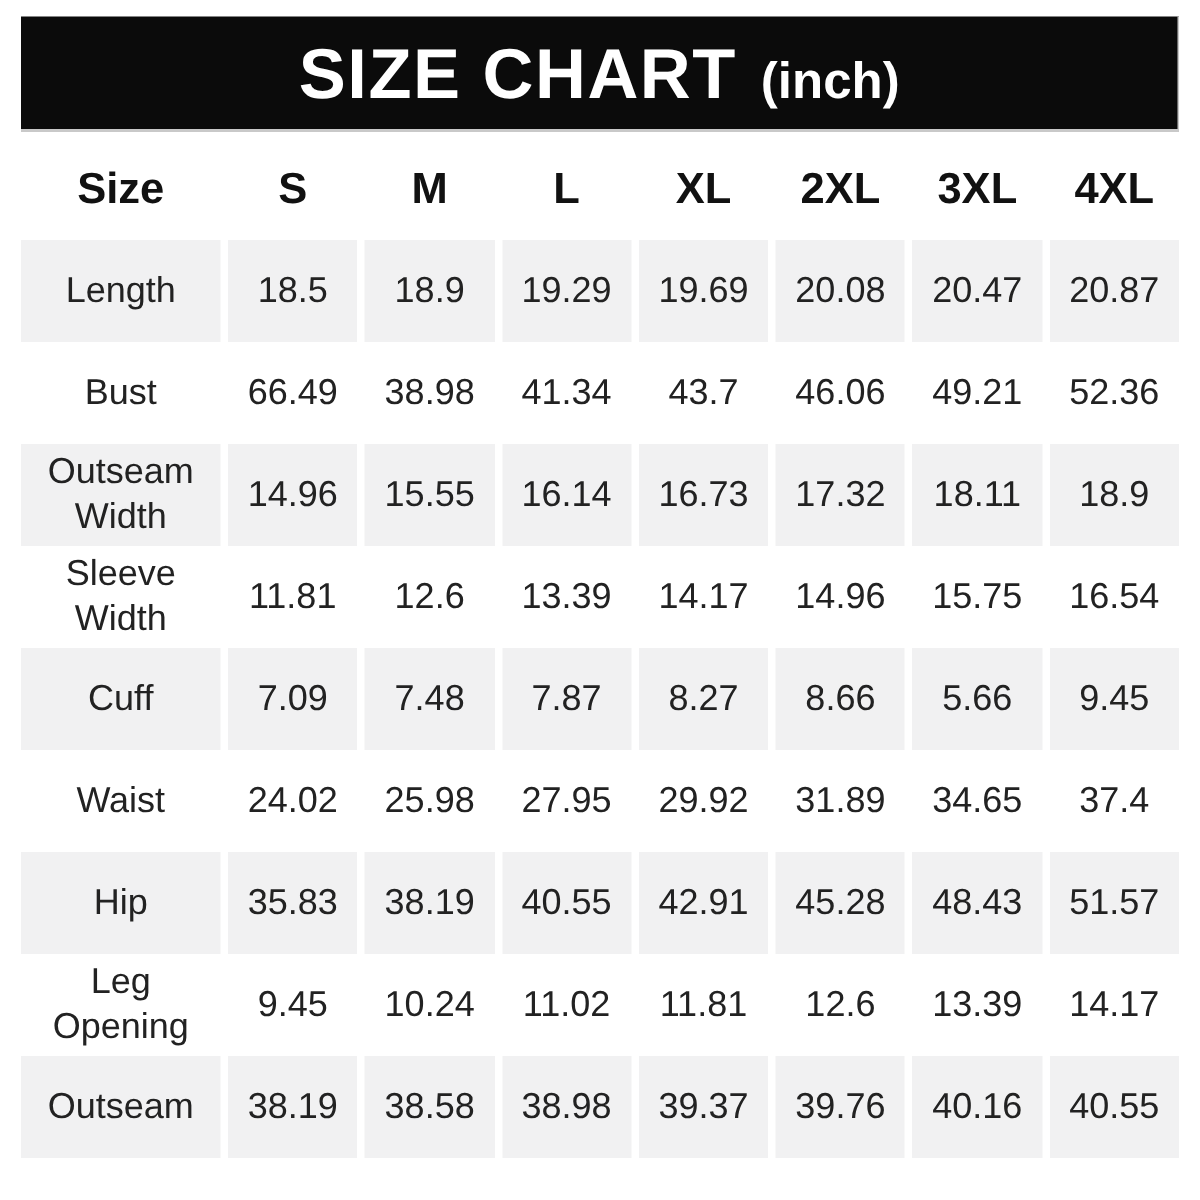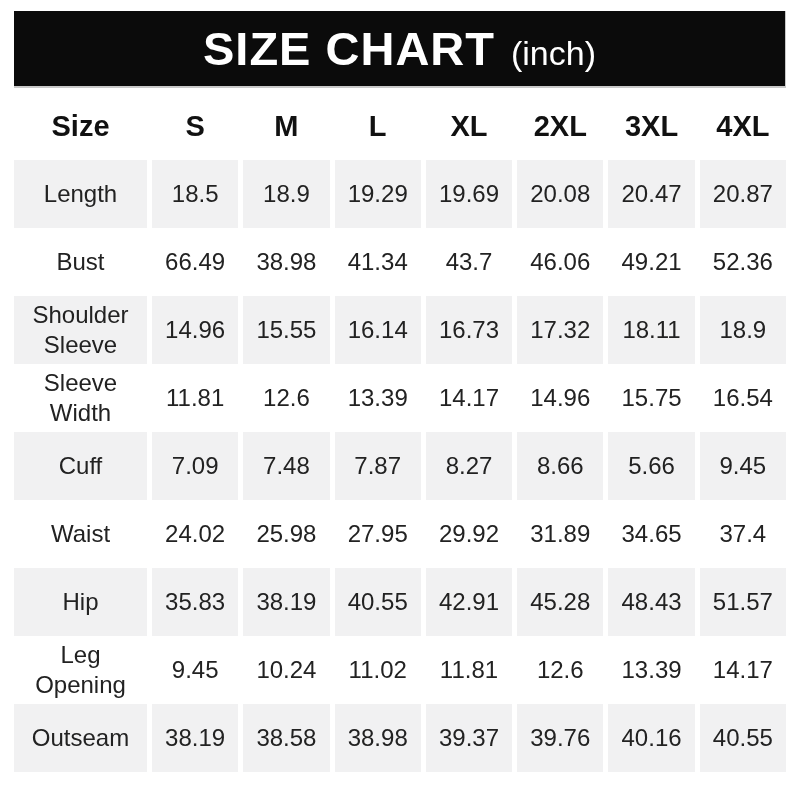--- a/index.html
+++ b/index.html
@@ -22,21 +22,21 @@
     margin:11px 14px 4px 14px;
     height:77px;
     background:var(--banner-bg);
     color:var(--banner-fg);
     display:flex;justify-content:center;align-items:center;
     border-bottom:2px solid var(--banner-edge);
     border-right:1px solid var(--banner-edge);
   }
   .banner-text{display:flex;align-items:baseline;gap:16px;text-align:right;}
   .banner-title{font-size:47px;font-weight:700;letter-spacing:1px;}
-  .banner-unit{font-size:34px;font-weight:400;}
+  .banner-unit{font-size:34px;font-weight:700;}
   .table-wrap{padding:0 9px;}
   table{
     width:782px;
     border-collapse:separate;
     border-spacing:5px 0;
     table-layout:fixed;
   }
   col.label-col{width:133px;}
   th,td{
     height:68px;
@@ -110,21 +110,21 @@
             <td>Bust</td>
             <td>66.49</td>
             <td>38.98</td>
             <td>41.34</td>
             <td>43.7</td>
             <td>46.06</td>
             <td>49.21</td>
             <td>52.36</td>
           </tr>
           <tr>
-            <td>Shoulder Sleeve</td>
+            <td>Outseam Width</td>
             <td>14.96</td>
             <td>15.55</td>
             <td>16.14</td>
             <td>16.73</td>
             <td>17.32</td>
             <td>18.11</td>
             <td>18.9</td>
           </tr>
           <tr>
             <td>Sleeve Width</td>

